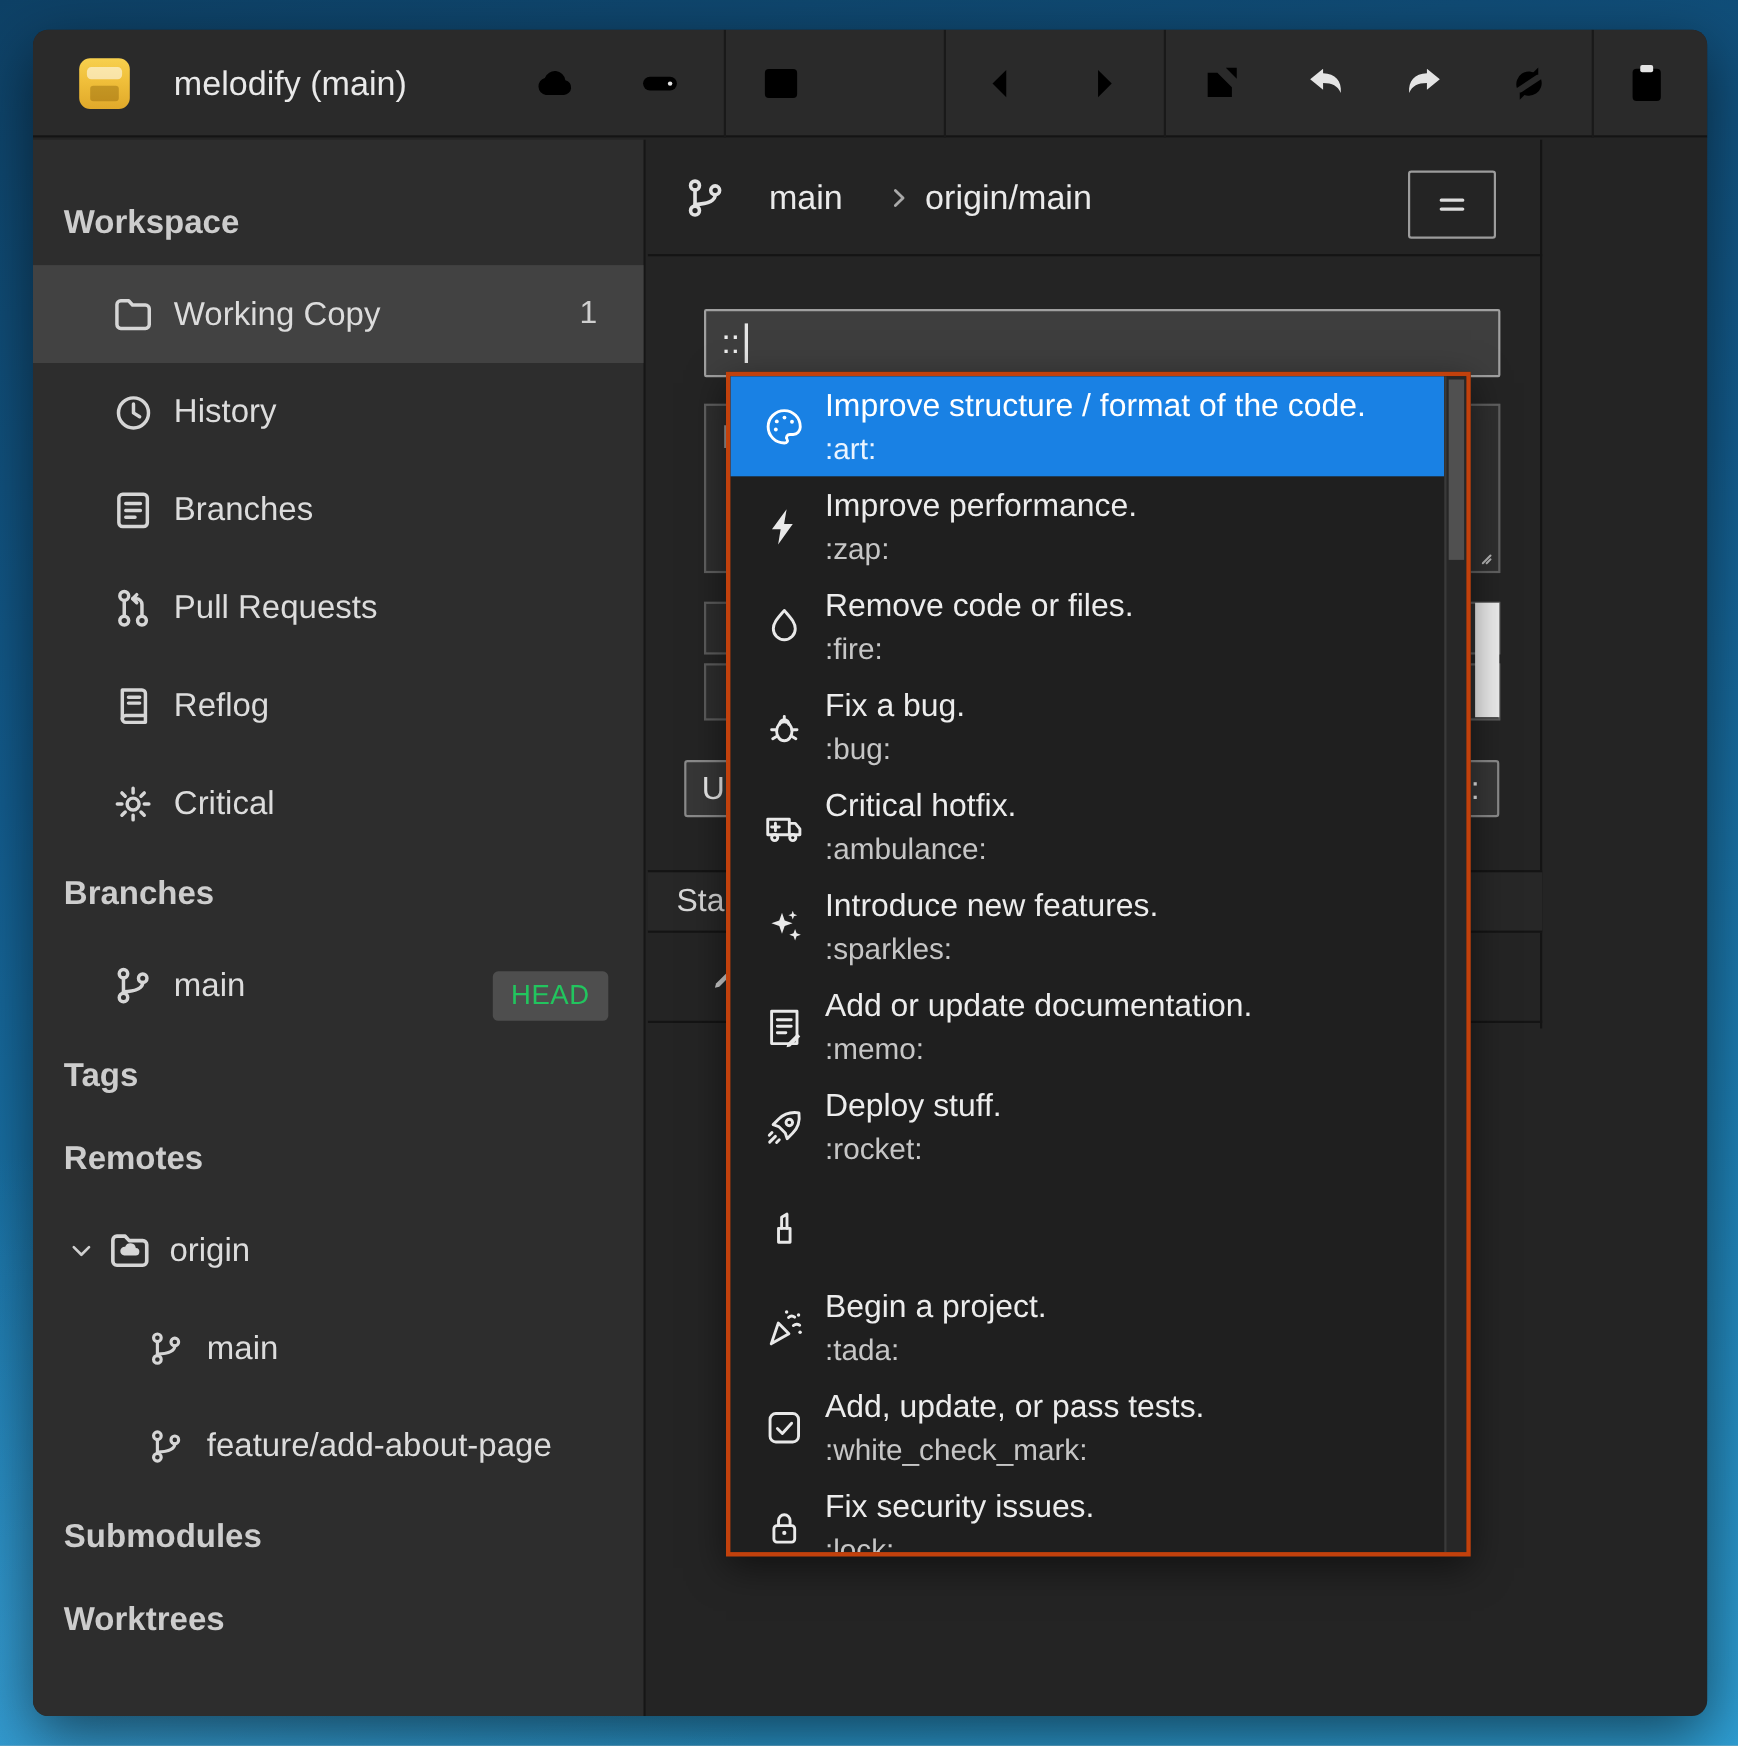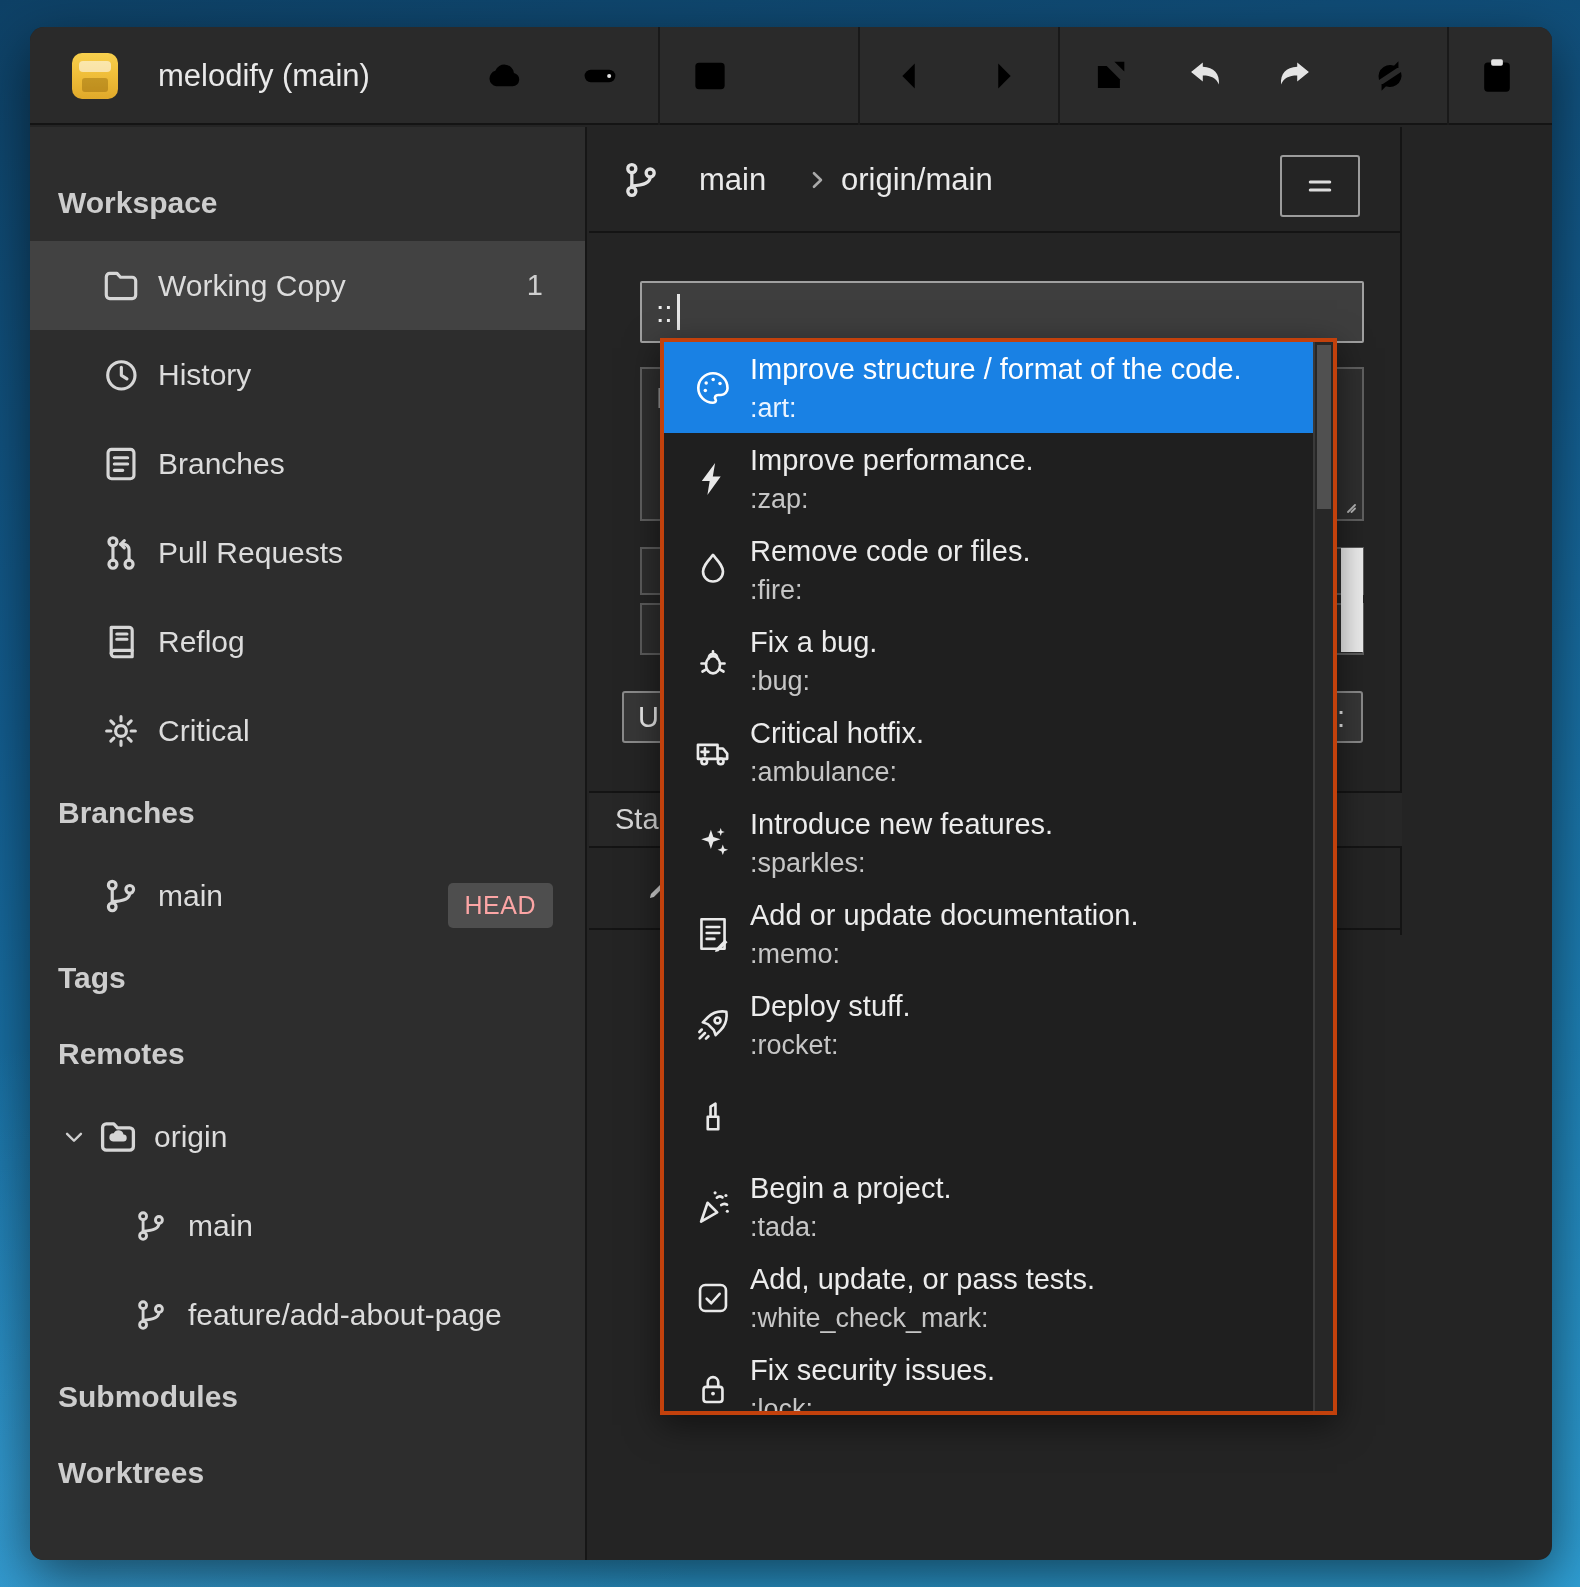--- a/index.html
+++ b/index.html
@@ -36,21 +36,21 @@
   .sb-row { position:relative; height:89px; display:flex; align-items:center; font-size:30px; color:#dcdcdc; }
   .sb-row.selected { background:#424242; }
   .sb-row .icon.main-ic { position:absolute; left:70px; width:42px; height:42px; color:#d6d6d6; }
   .sb-row .sb-label { position:absolute; left:128px; white-space:nowrap; }
   .sb-row.indent .icon.main-ic { left:102px; width:38px; height:38px; }
   .sb-row.indent .sb-label { left:158px; }
   .sb-row .icon.chev { position:absolute; left:28px; width:32px; height:32px; color:#cfcfcf; }
   .sb-row.has-chev .icon.main-ic { left:66px; width:44px; height:44px; }
   .sb-row.has-chev .sb-label { left:124px; }
   .sb-badge { position:absolute; right:42px; font-size:29px; color:#cfcfcf; }
-  .sb-badge.boxed { right:32px; background:#4e4e4e; color:#fca5a5; font-size:25px; padding:8px 17px; border-radius:5px; letter-spacing:.5px;margin-top:20px; }
+  .sb-badge.boxed { right:32px; background:#4e4e4e; color:#22c55e; font-size:25px; padding:8px 17px; border-radius:5px; letter-spacing:.5px;margin-top:20px; }
   
   .main { position:absolute; left:559px; top:100px; right:0; bottom:0; }
   .topbar { position:absolute; left:0; top:0; width:813px; height:106px; border-bottom:2px solid #141414; }
   .topbar-branch { position:absolute; left:30px; top:31px; width:44px; height:44px; color:#e2e2e2; }
   .crumb-branch { position:absolute; left:110px; top:0; height:106px; line-height:106px; font-size:31px; color:#eaeaea; }
   .crumb-chev { position:absolute; left:214px; top:39px; width:28px; height:28px; color:#a9a9a9; }
   .crumb-chev svg { stroke-width:2.2; }
   .crumb-upstream { position:absolute; left:252px; top:0; height:106px; line-height:106px; font-size:31px; color:#eaeaea; }
   .menu-btn { position:absolute; left:691px; top:28px; width:80px; height:62px; border:2px solid #9c9c9c; border-radius:3px; display:flex; align-items:center; justify-content:center; color:#dcdcdc; }
   .menu-btn .icon { width:36px; height:36px; }

